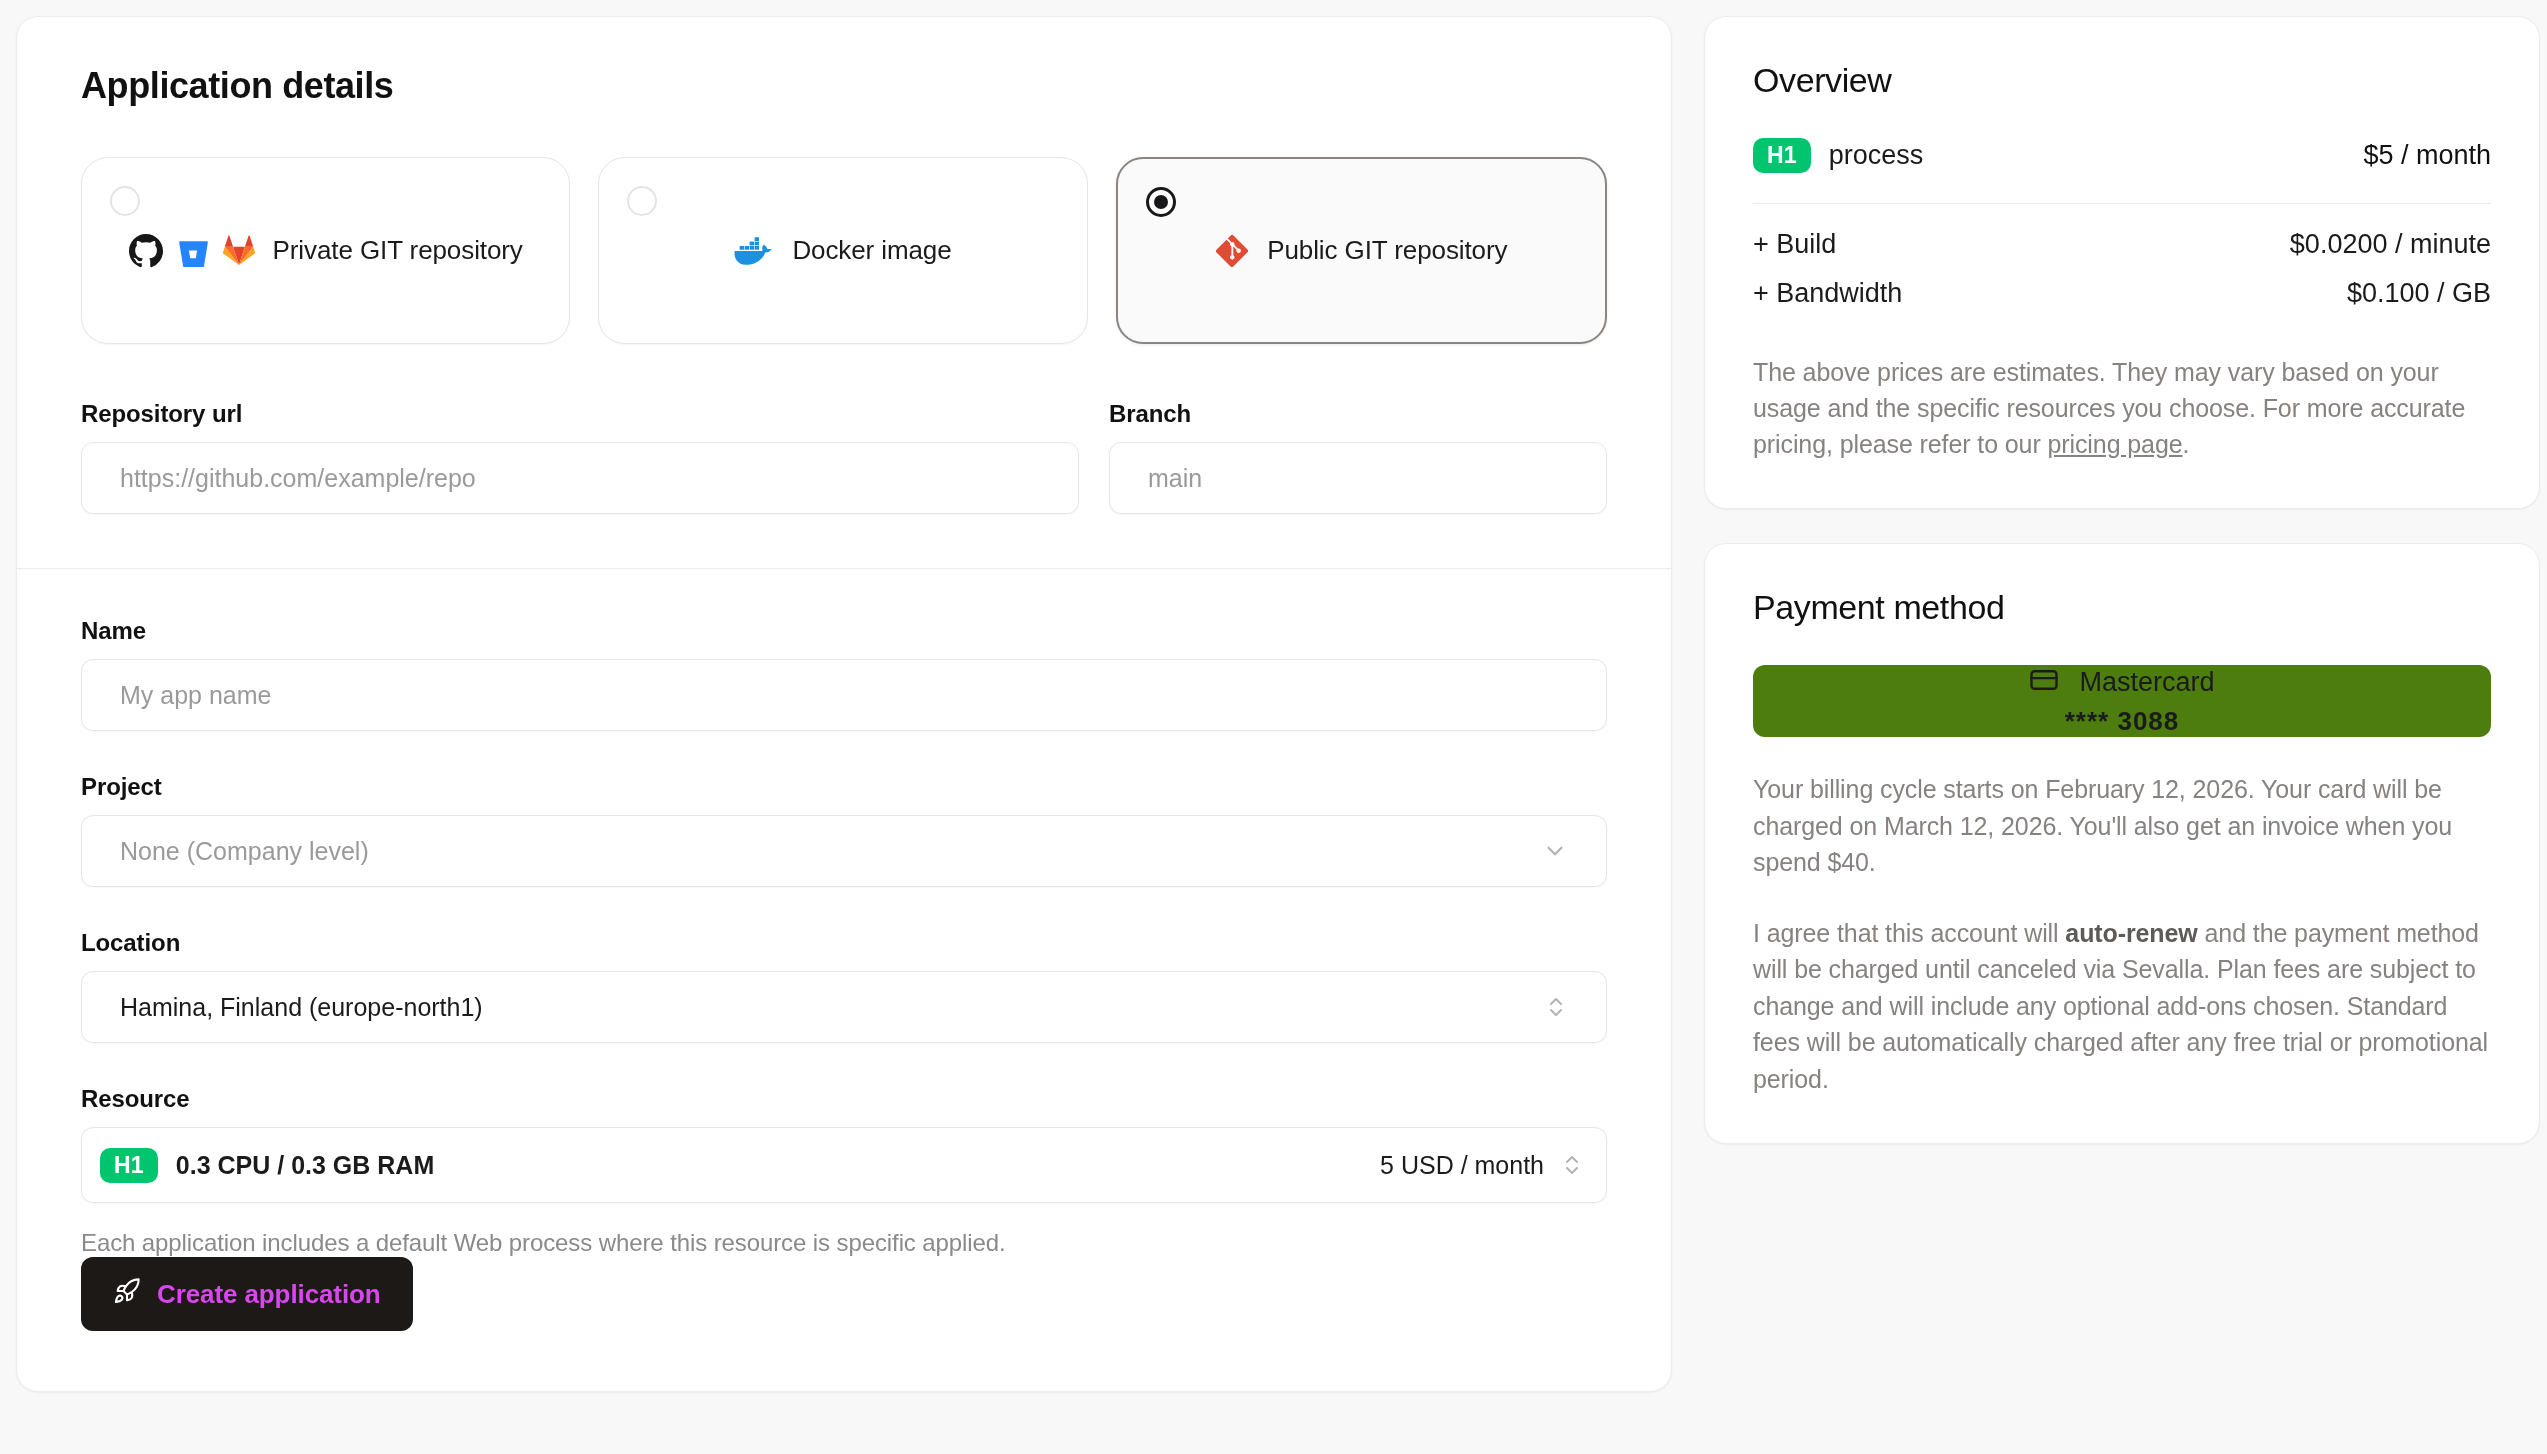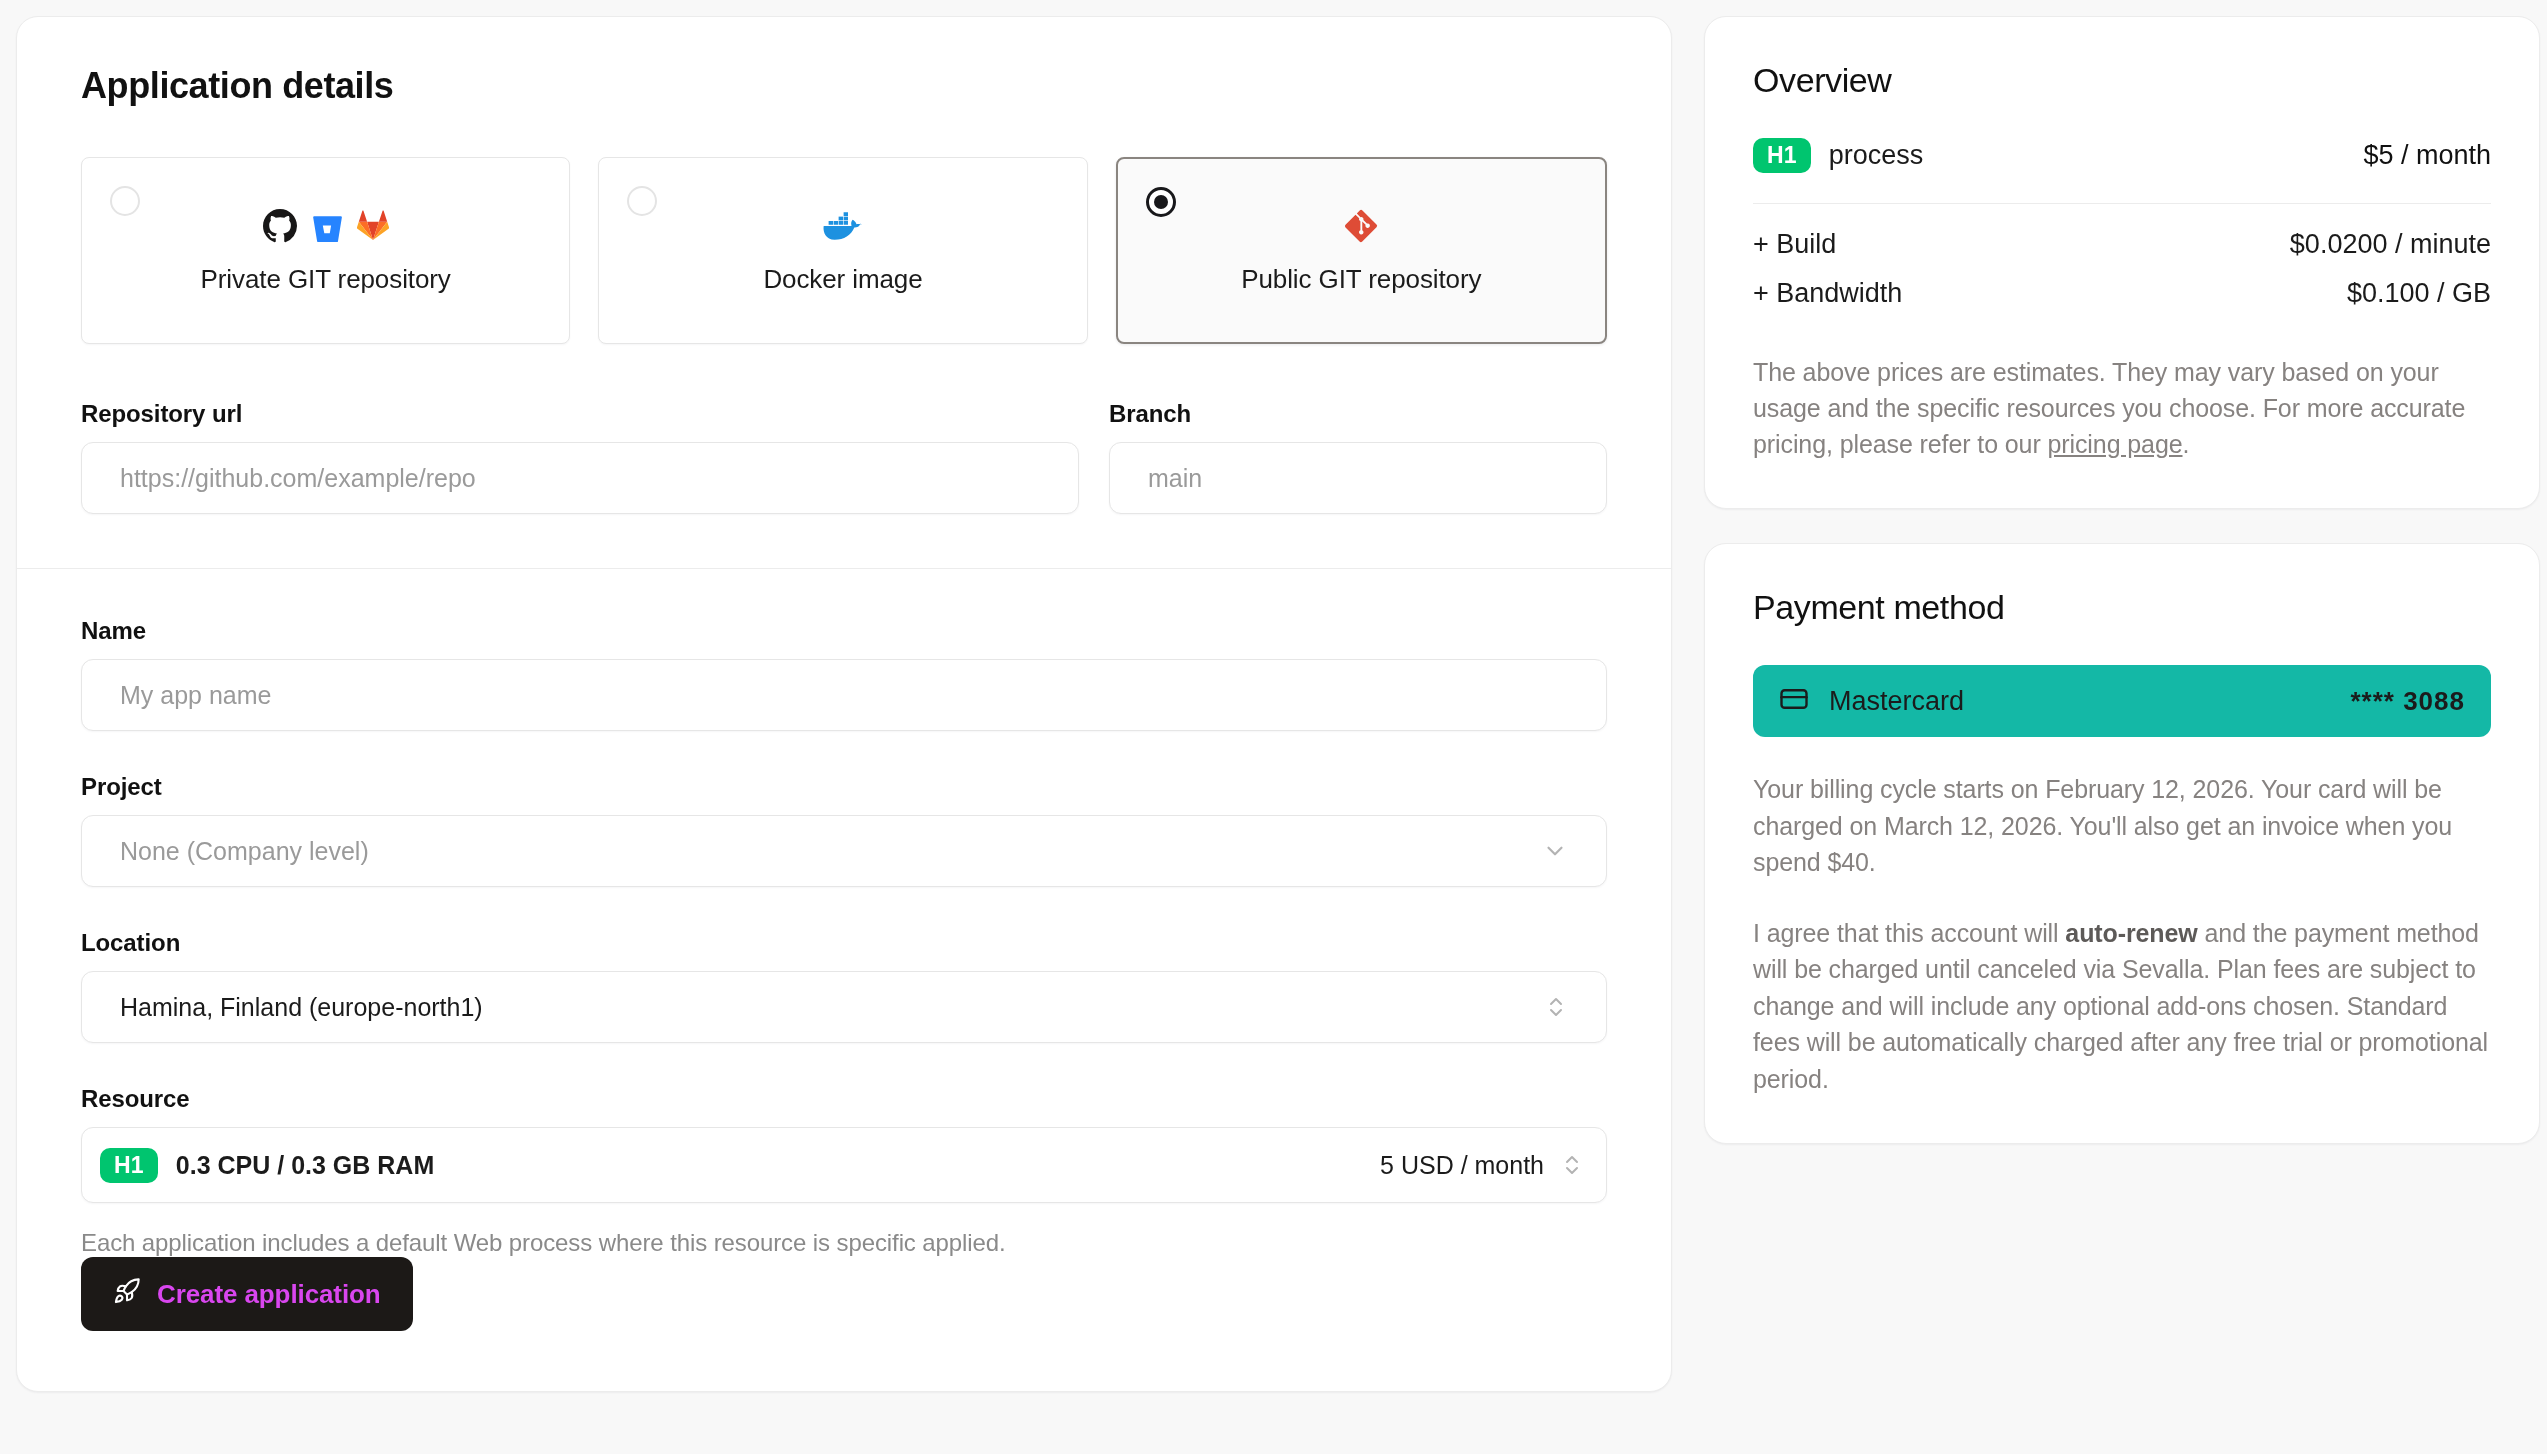--- a/index.html
+++ b/index.html
@@ -44,26 +44,26 @@
   
   .source-row {
     display: flex;
     gap: 28px;
     margin-top: 50px;
   }
   .source-card {
     flex: 1 1 0;
     height: 187px;
     border: 1px solid #e6e6e6;
-    border-radius: 8px;
+    border-radius: 27px;
     background: #ffffff;
     position: relative;
     cursor: pointer;
     display: flex;
-    flex-direction: column;
+    flex-direction: row;
     align-items: center;
     justify-content: center;
     gap: 18px;
     box-shadow: 0 1px 2px rgba(16,24,40,.04);
   }
   .source-card.selected {
     border: 2px solid #8a8580;
     background: #fafafa;
     box-shadow: 0 1px 3px rgba(16,24,40,.09);
   }
@@ -217,25 +217,26 @@
 
   .ov-note {
     font-size: 25px; line-height: 1.44; color: #868280;
     margin-top: 36px; letter-spacing: -0.1px;
   }
   .ov-note a, .link {
     color: #868280; text-decoration: underline; cursor: pointer;
   }
 
   .pm-method {
-    background: #14b8a6;
+    background: #4d7c0f;
     border-radius: 12px;
     height: 72px;
     display: flex; align-items: center; justify-content: space-between;
     padding: 0 26px;
+    flex-direction: column;
   }
   .pm-left { display: flex; align-items: center; gap: 20px; }
   .pm-brand { font-size: 27px; color: #1b1b1b; }
   .pm-last4 { font-size: 26px; color: #1b1b1b; font-weight: 700; letter-spacing: 1px; }
 
   .pm-para {
     font-size: 25px; line-height: 1.46; color: #868280;
     margin-top: 34px; letter-spacing: -0.1px;
   }
   .pm-para b { color: #5d5a58; font-weight: 700; }

